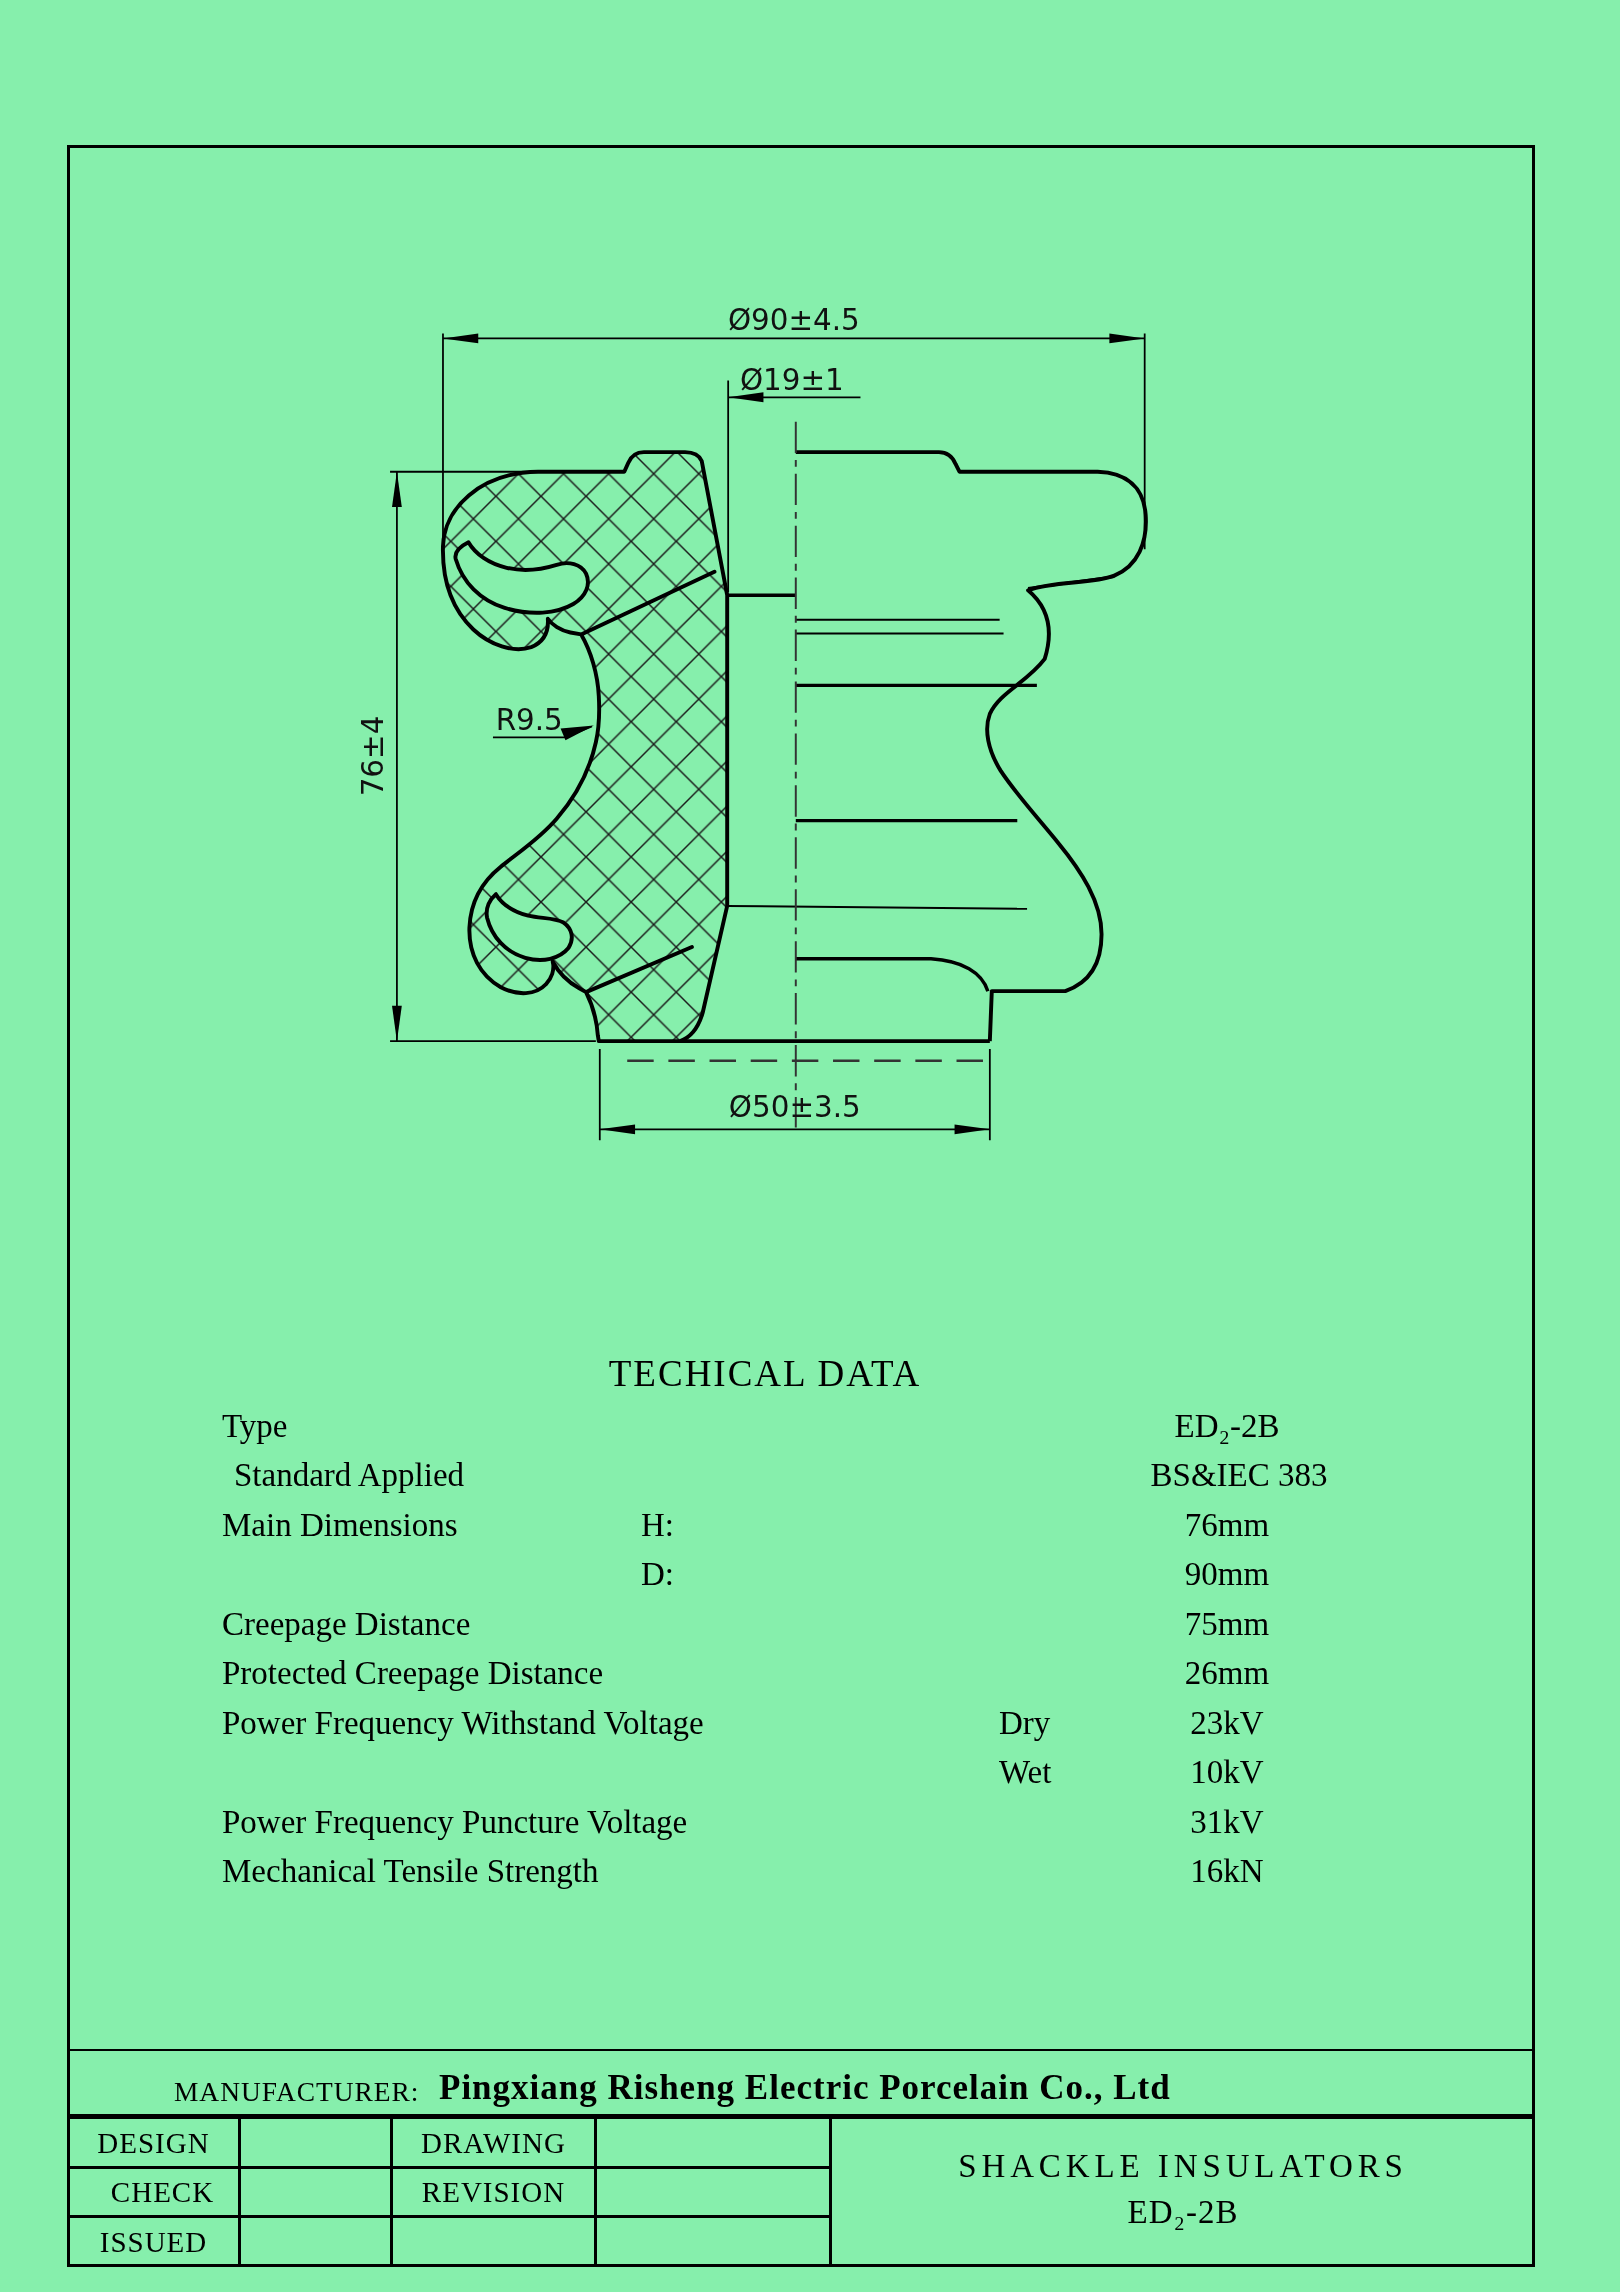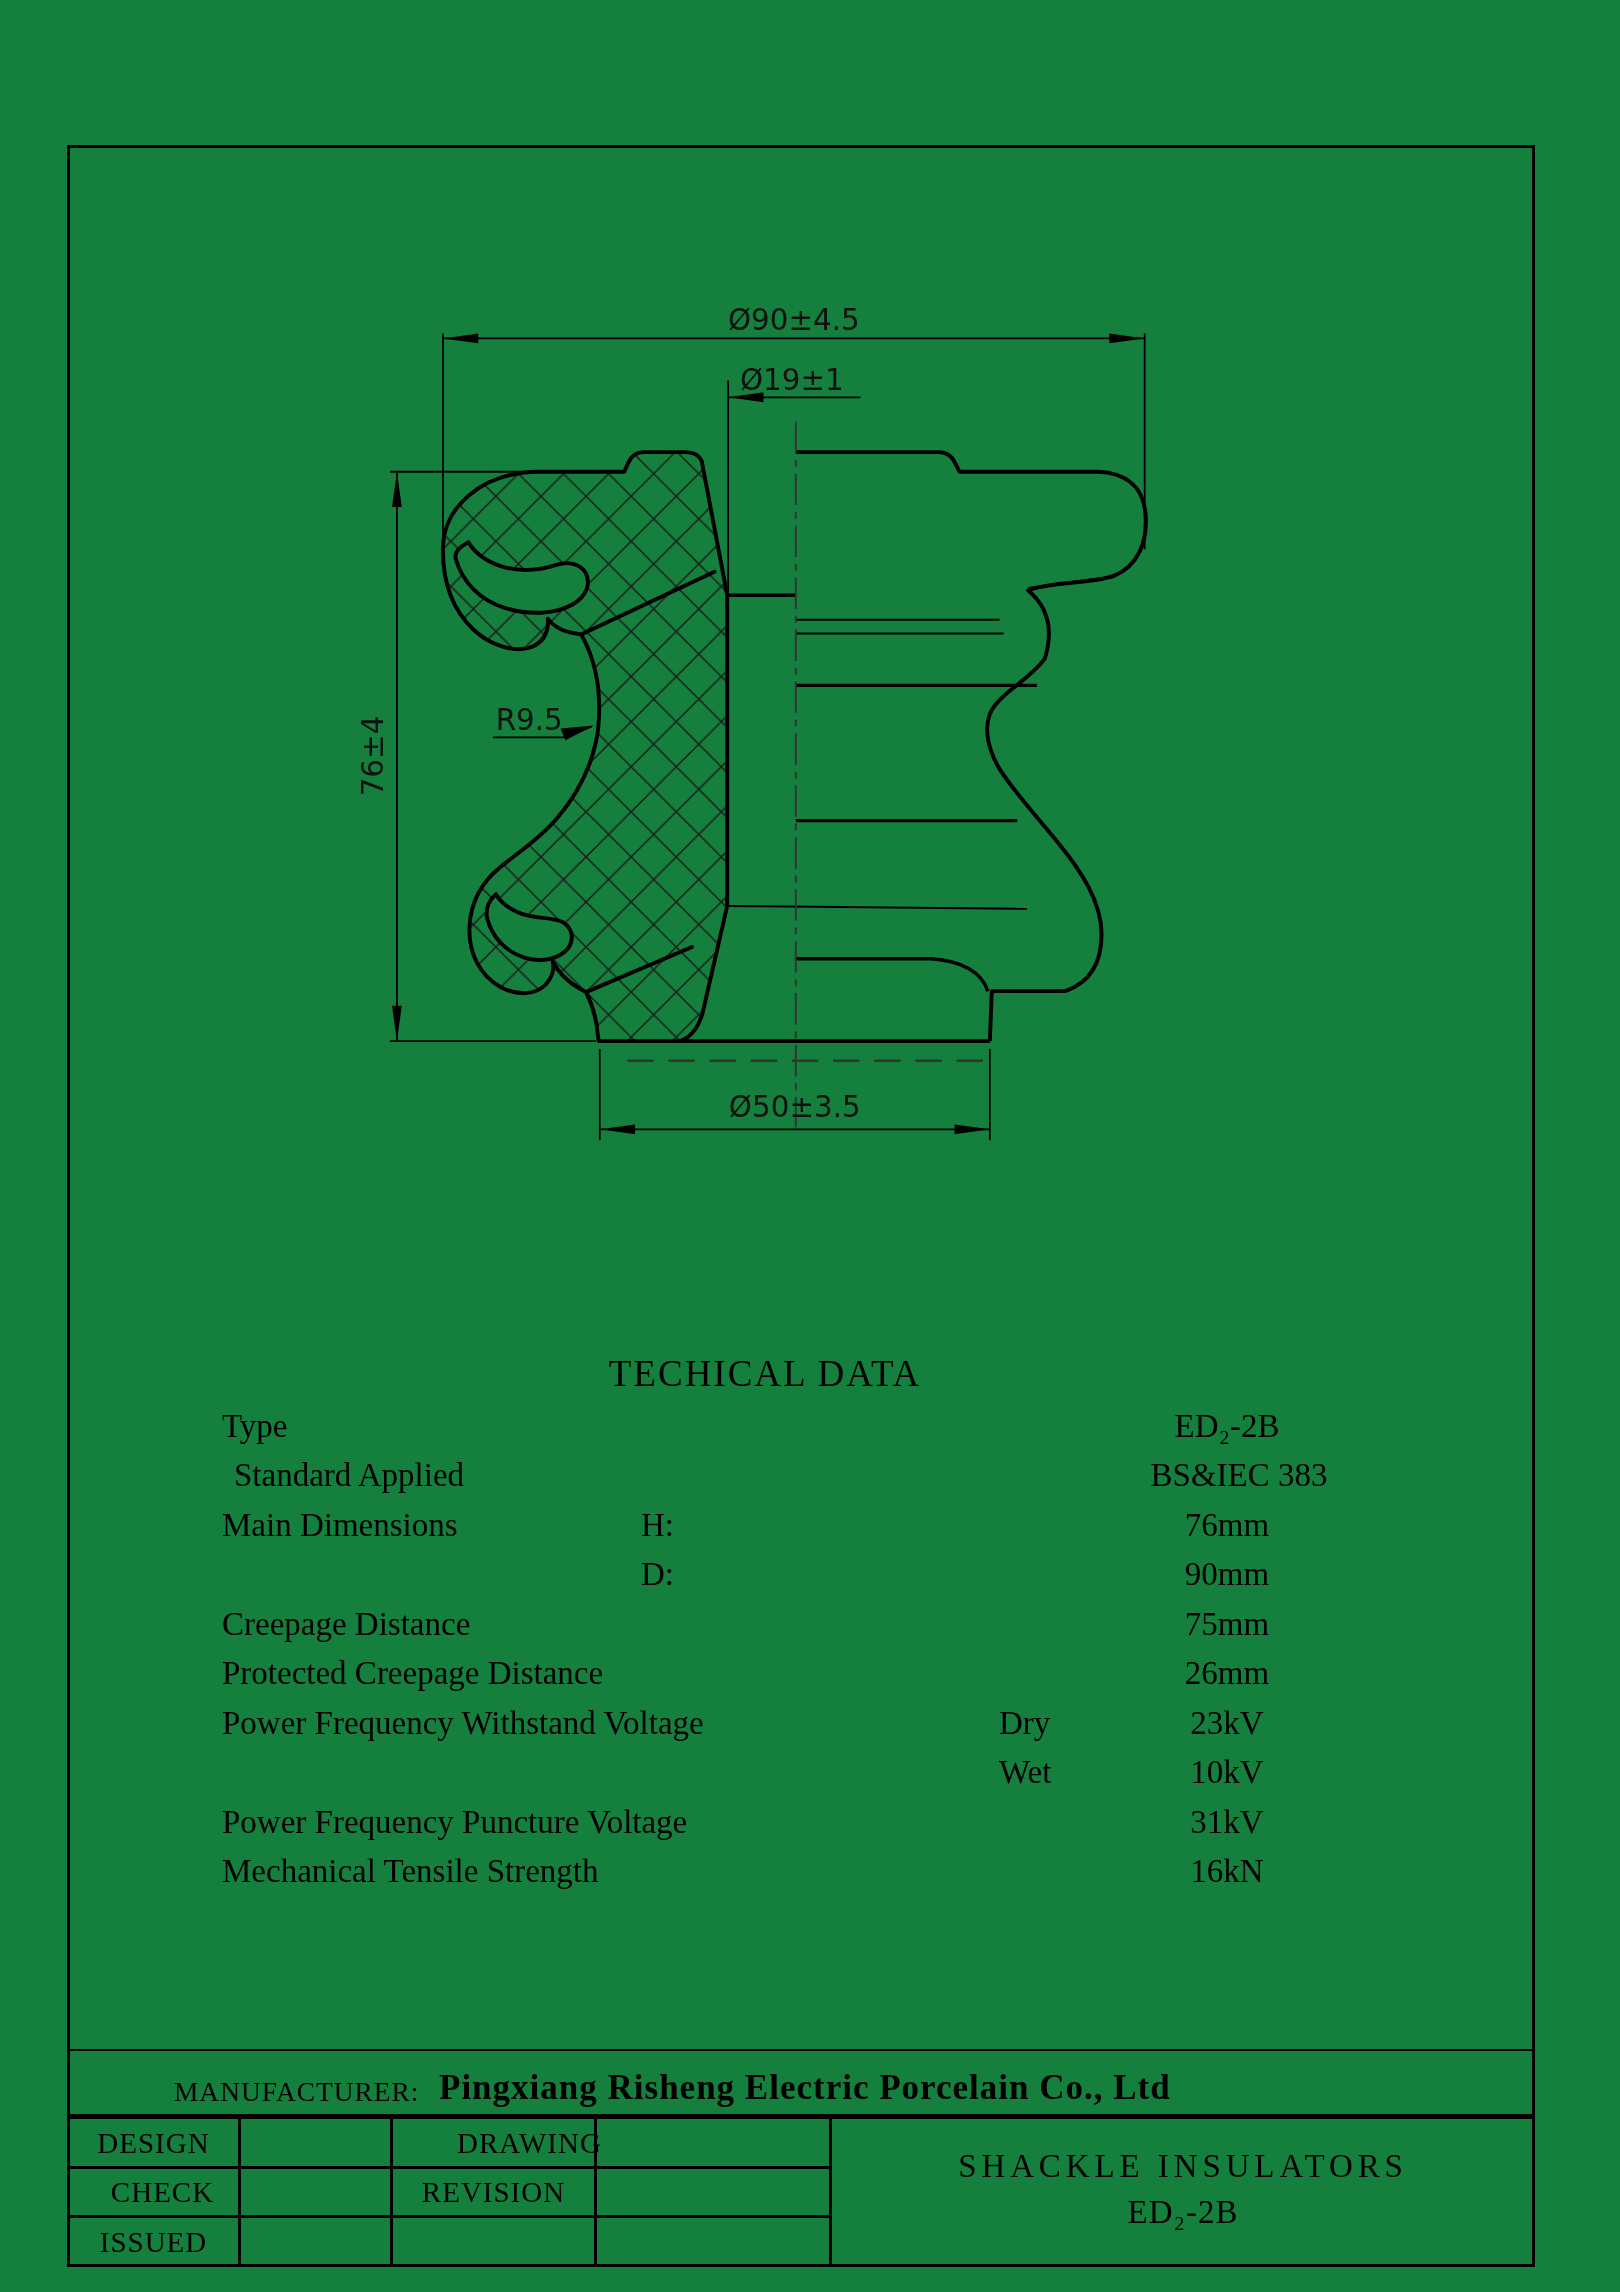--- a/index.html
+++ b/index.html
@@ -1,16 +1,16 @@
 <!DOCTYPE html>
 <html><head>
 <meta charset="utf-8">
 <style>
   html,body{margin:0;padding:0;background:#ffffff;}
-  #page{position:relative;width:1620px;height:2293px;background:#15803d;overflow:hidden;
+  #page{position:relative;width:1620px;height:2293px;background:#86efac;overflow:hidden;
         font-family:"Liberation Serif","DejaVu Serif",serif;color:#000;}
   #frame{position:absolute;left:67px;top:145px;width:1468px;height:2122px;
          border:3.9px solid #000;box-sizing:border-box;}
   #drawing-svg{position:absolute;left:0;top:0;width:1620px;height:2293px;}
   
   .td-title{position:absolute;left:471px;top:1352px;width:588px;text-align:center;
             font-size:37px;letter-spacing:2px;white-space:pre;}
   .tech-row{position:absolute;left:0;width:1280px;height:39px;font-size:33px;}
   .tr-label{position:absolute;left:222px;white-space:pre;}
   .tr-sub1{position:absolute;left:641px;white-space:pre;}
@@ -171,19 +171,19 @@
   <div class="tb-line" style="left:67px;top:2166px;width:765px;height:2.9px;"></div>
   <div class="tb-line" style="left:67px;top:2215px;width:765px;height:2.9px;"></div>
   <div class="tb-line" style="left:238px;top:2119px;width:2.9px;height:148px;"></div>
   <div class="tb-line" style="left:390px;top:2119px;width:2.9px;height:148px;"></div>
   <div class="tb-line" style="left:594px;top:2119px;width:2.9px;height:148px;"></div>
   <div class="tb-line" style="left:829px;top:2119px;width:2.9px;height:148px;"></div>
 
   <div class="tb-cell" style="left:67px;top:2120px;width:173px;height:46px;">DESIGN</div>
   <div class="tb-cell" style="left:67px;top:2169px;width:173px;height:46px;margin-left:9px;">CHECK</div>
   <div class="tb-cell" style="left:67px;top:2218px;width:173px;height:49px;">ISSUED</div>
-  <div class="tb-cell" style="left:393px;top:2120px;width:201px;height:46px;padding-left:36px;">DRAWING</div>
+  <div class="tb-cell" style="left:393px;top:2120px;width:201px;height:46px;">DRAWING</div>
   <div class="tb-cell" style="left:393px;top:2169px;width:201px;height:46px;">REVISION</div>
 
   <div id="product-title">SHACKLE INSULATORS</div>
   <div id="product-model">ED₂-2B</div>
 </div>
 
 
 </body></html>

